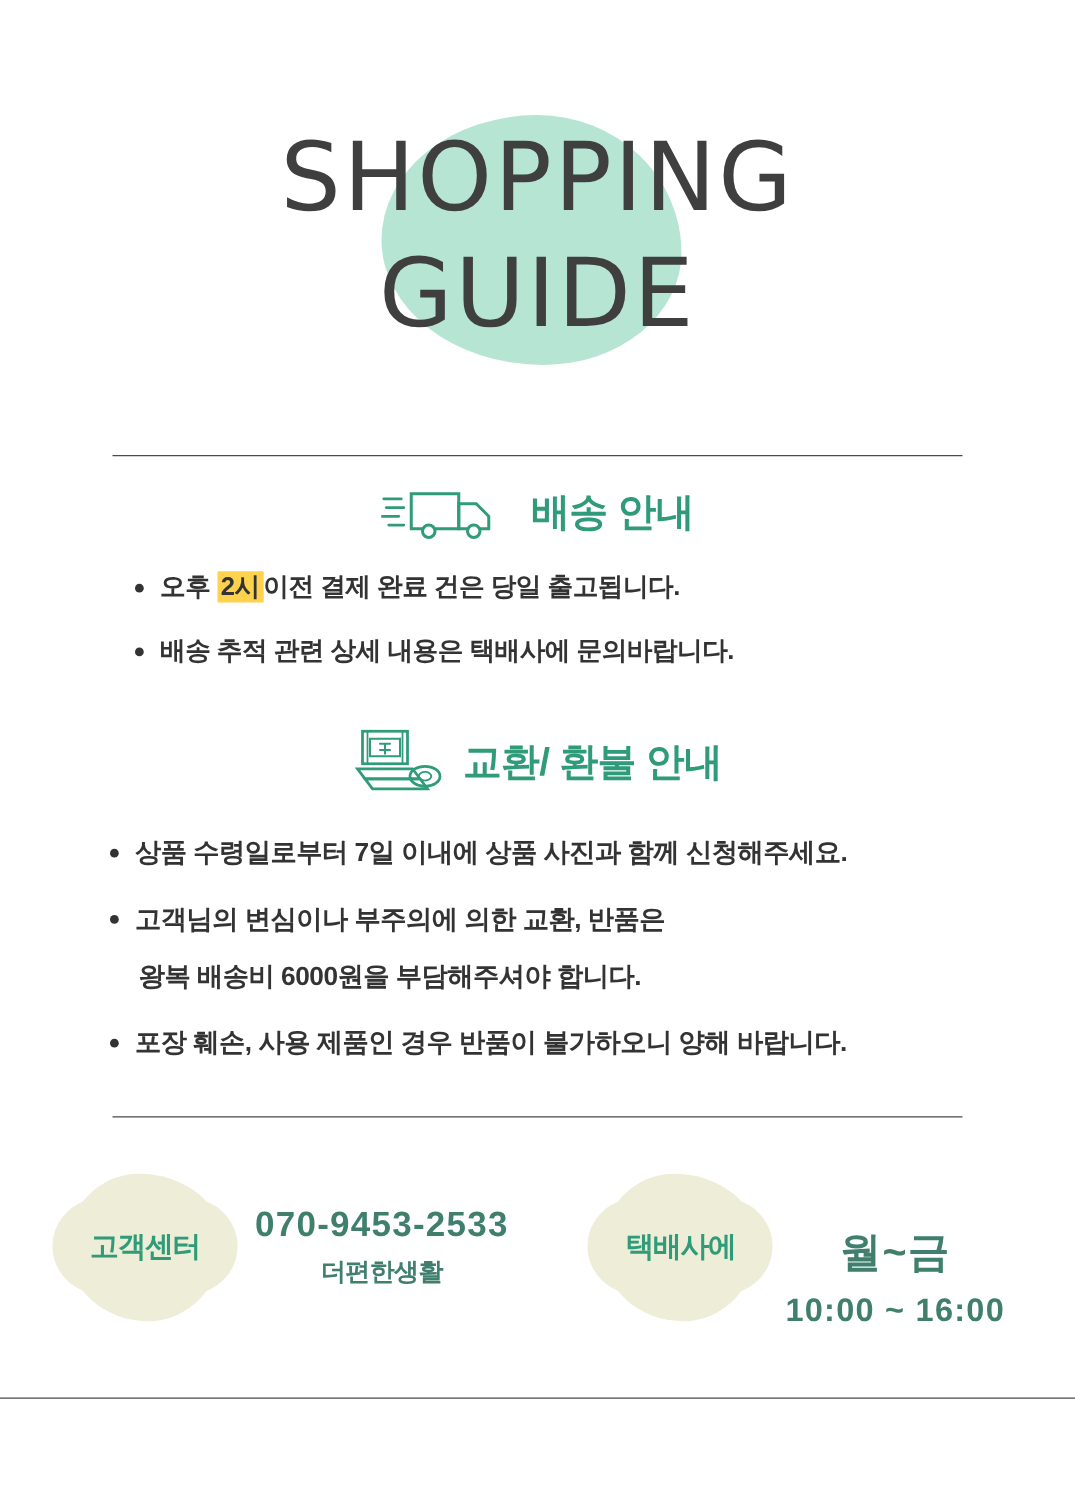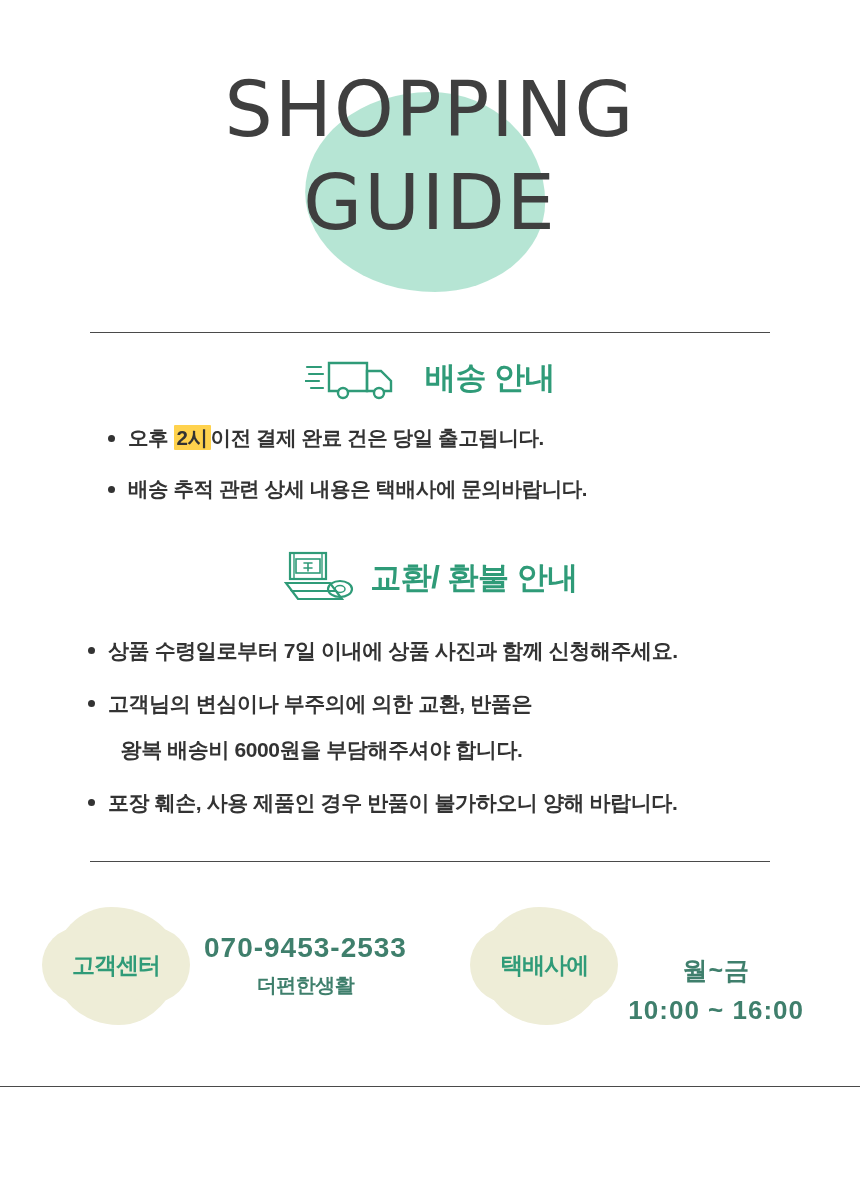--- a/index.html
+++ b/index.html
@@ -18,21 +18,21 @@
   .page {
     position: relative;
     width: 860px;
     height: 1202px;
     background: #ffffff;
   }
 
   
   .title-block {
     position: relative;
-    padding-top: 64px;
+    padding-top: 96px;
     text-align: center;
     height: 230px;
   }
   .title-blob {
     position: absolute;
     left: 50%;
     top: 92px;
     transform: translateX(-52%);
     width: 240px;
     height: 200px;
@@ -117,21 +117,21 @@
   .bullets.refund li { margin-bottom: 22px; font-size: 21px; }
   .dot {
     flex: 0 0 auto;
     width: 7px;
     height: 7px;
     border-radius: 50%;
     background: #333333;
     margin: 12px 13px 0 0;
   }
   .li-text { display: block; }
-  .li-sub { display: block; margin-top: 14px; padding-left: 3px; text-align: center; }
+  .li-sub { display: block; margin-top: 14px; padding-left: 3px; }
   .hl {
     background: #ffd24d;
     padding: 1px 3px;
     border-radius: 1px;
   }
 
   
   .footer {
     margin-top: 34px;
     display: flex;
@@ -197,21 +197,21 @@
     letter-spacing: -0.5px;
   }
   .footer-right {
     margin-left: auto;
     margin-right: 56px;
     display: flex;
     align-items: center;
   }
   .footer-right .footer-info { margin-left: 22px; }
   .hours-top {
-    font-size: 25px;
+    font-size: 33px;
     font-weight: bold;
     color: #3f7f6c;
     letter-spacing: 1px;
     margin-top: 48px;
   }
   .hours-bottom {
     font-size: 26px;
     font-weight: bold;
     color: #3f7f6c;
     margin-top: 8px;

